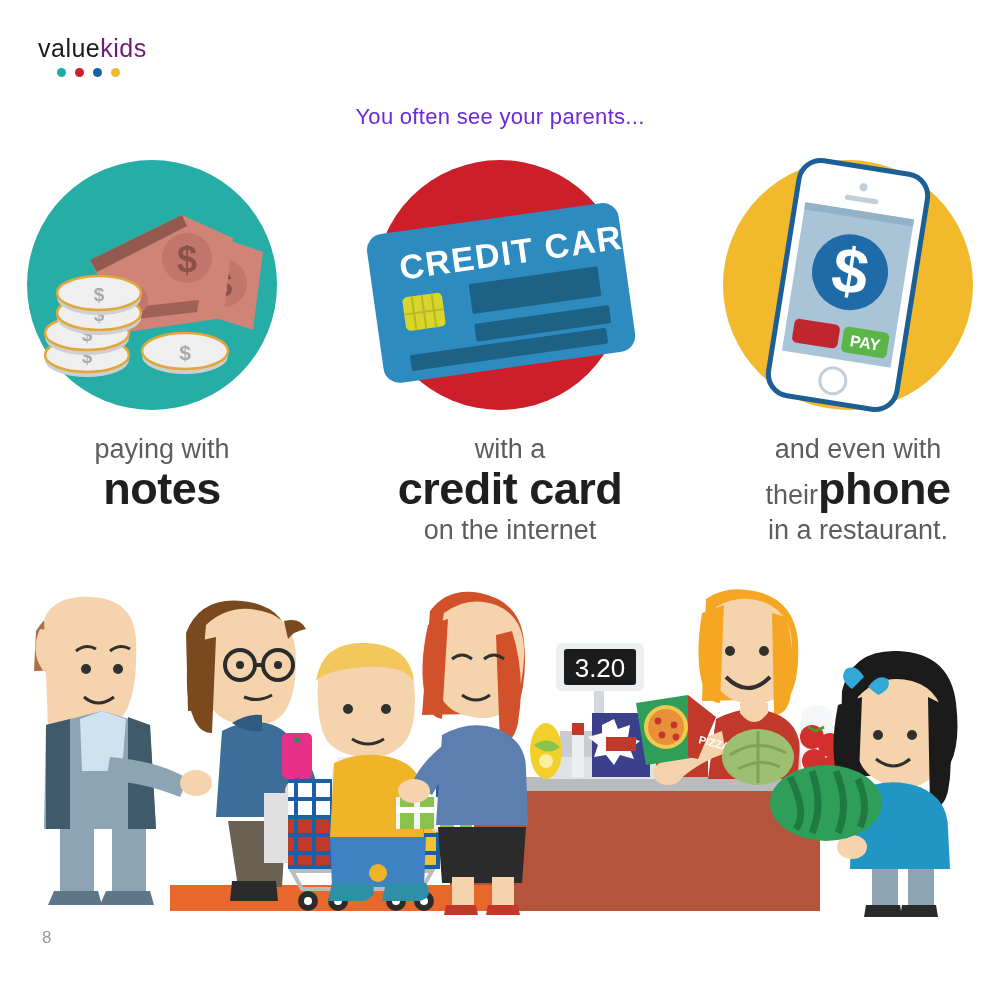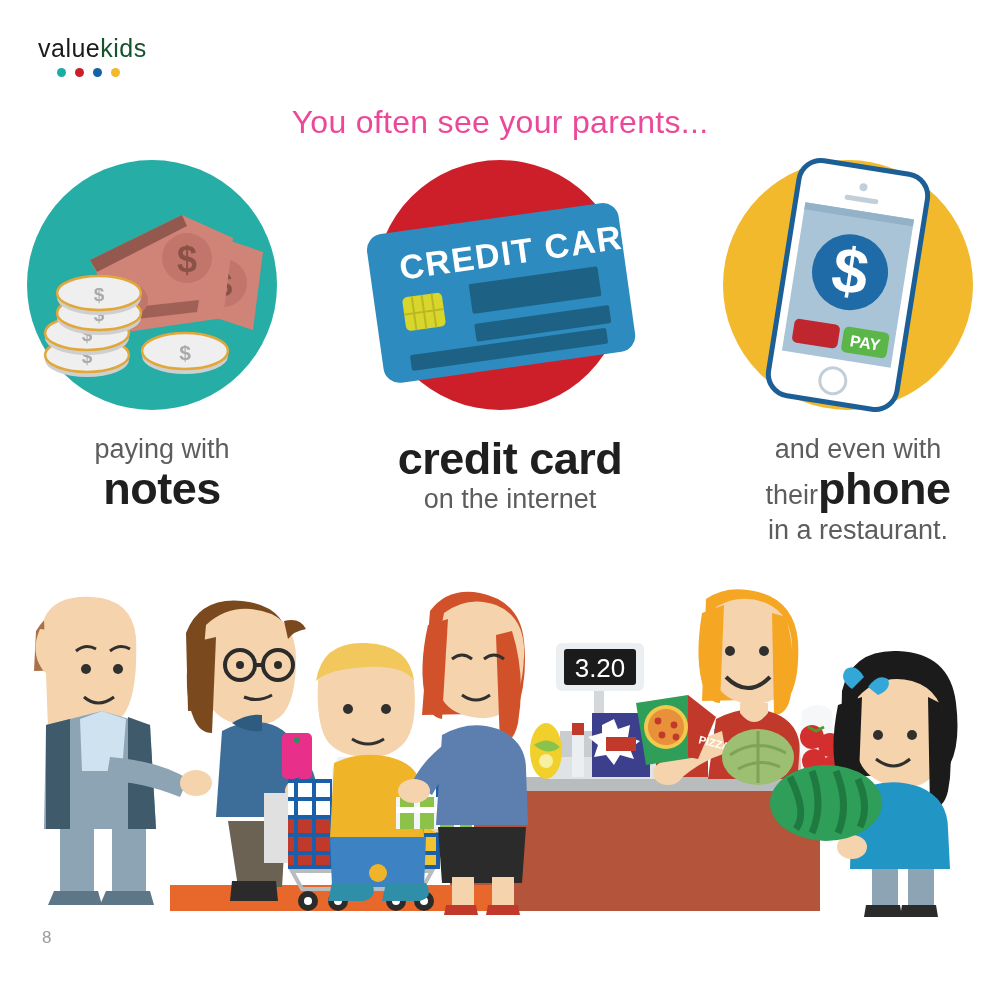--- a/index.html
+++ b/index.html
@@ -23,42 +23,42 @@
     top: 36px;
   }
   .logo-word {
     font-size: 25px;
     letter-spacing: 0.5px;
     line-height: 1;
     white-space: nowrap;
     color: #1a1a1a;
   }
   .logo-word .lw-bold { font-weight: 400; }
-  .logo-word .lw-light { font-weight: 300; color: #14532d; margin-top: 24px; }
+  .logo-word .lw-light { font-weight: 300; color: #701a75; margin-top: 24px; }
   .logo-dots {
     display: flex;
     gap: 9px;
     margin-top: 7px;
     padding-left: 19px;
   }
   .logo-dots i {
     width: 9px; height: 9px;
     border-radius: 50%;
     display: block;
   }
 
   
   .headline {
     position: absolute;
     left: 0; right: 0;
     top: 104px;
     text-align: center;
-    font-size: 32px;
+    font-size: 22px;
     font-weight: 300;
-    color: #ec4899;
+    color: #6d28d9;
     letter-spacing: 0.3px;
   }
 
   
   .columns {
     position: absolute;
     left: 0; right: 0;
     top: 160px;
     display: flex;
     justify-content: center;
@@ -191,20 +191,21 @@
           <text x="28" y="106" font-family="'Liberation Sans',sans-serif" font-size="34" font-weight="700" fill="#ffffff" letter-spacing="1.5">CREDIT CARD</text>
           <rect x="26" y="124" width="40" height="34" rx="5" fill="#d8d62a"></rect>
           <path d="M26 141 h40 M46 124 v34 M36 124 v34 M56 124 v34" stroke="#b9b824" stroke-width="2" fill="none"></path>
           <rect x="94" y="120" width="130" height="30" rx="2" fill="#1d6285"></rect>
           <rect x="94" y="160" width="136" height="18" rx="2" fill="#1d6285"></rect>
           <rect x="26" y="182" width="198" height="16" rx="2" fill="#1d6285"></rect>
         </g>
       </svg>
     </div>
     <div class="caption">
+      <div class="cap-top">with a</div>
       <div class="cap-mid">credit card</div>
       <div class="cap-bottom">on the internet</div>
     </div>
   </div>
 
   <div class="col">
     <div class="disc" style="background:#f2b92c">
       <svg class="disc-inner" viewBox="0 0 250 250" style="overflow:visible">
         <g transform="rotate(9 125 125)">
           <rect x="60" y="6" width="130" height="238" rx="22" fill="#ffffff" stroke="#1c5f96" stroke-width="5"></rect>

